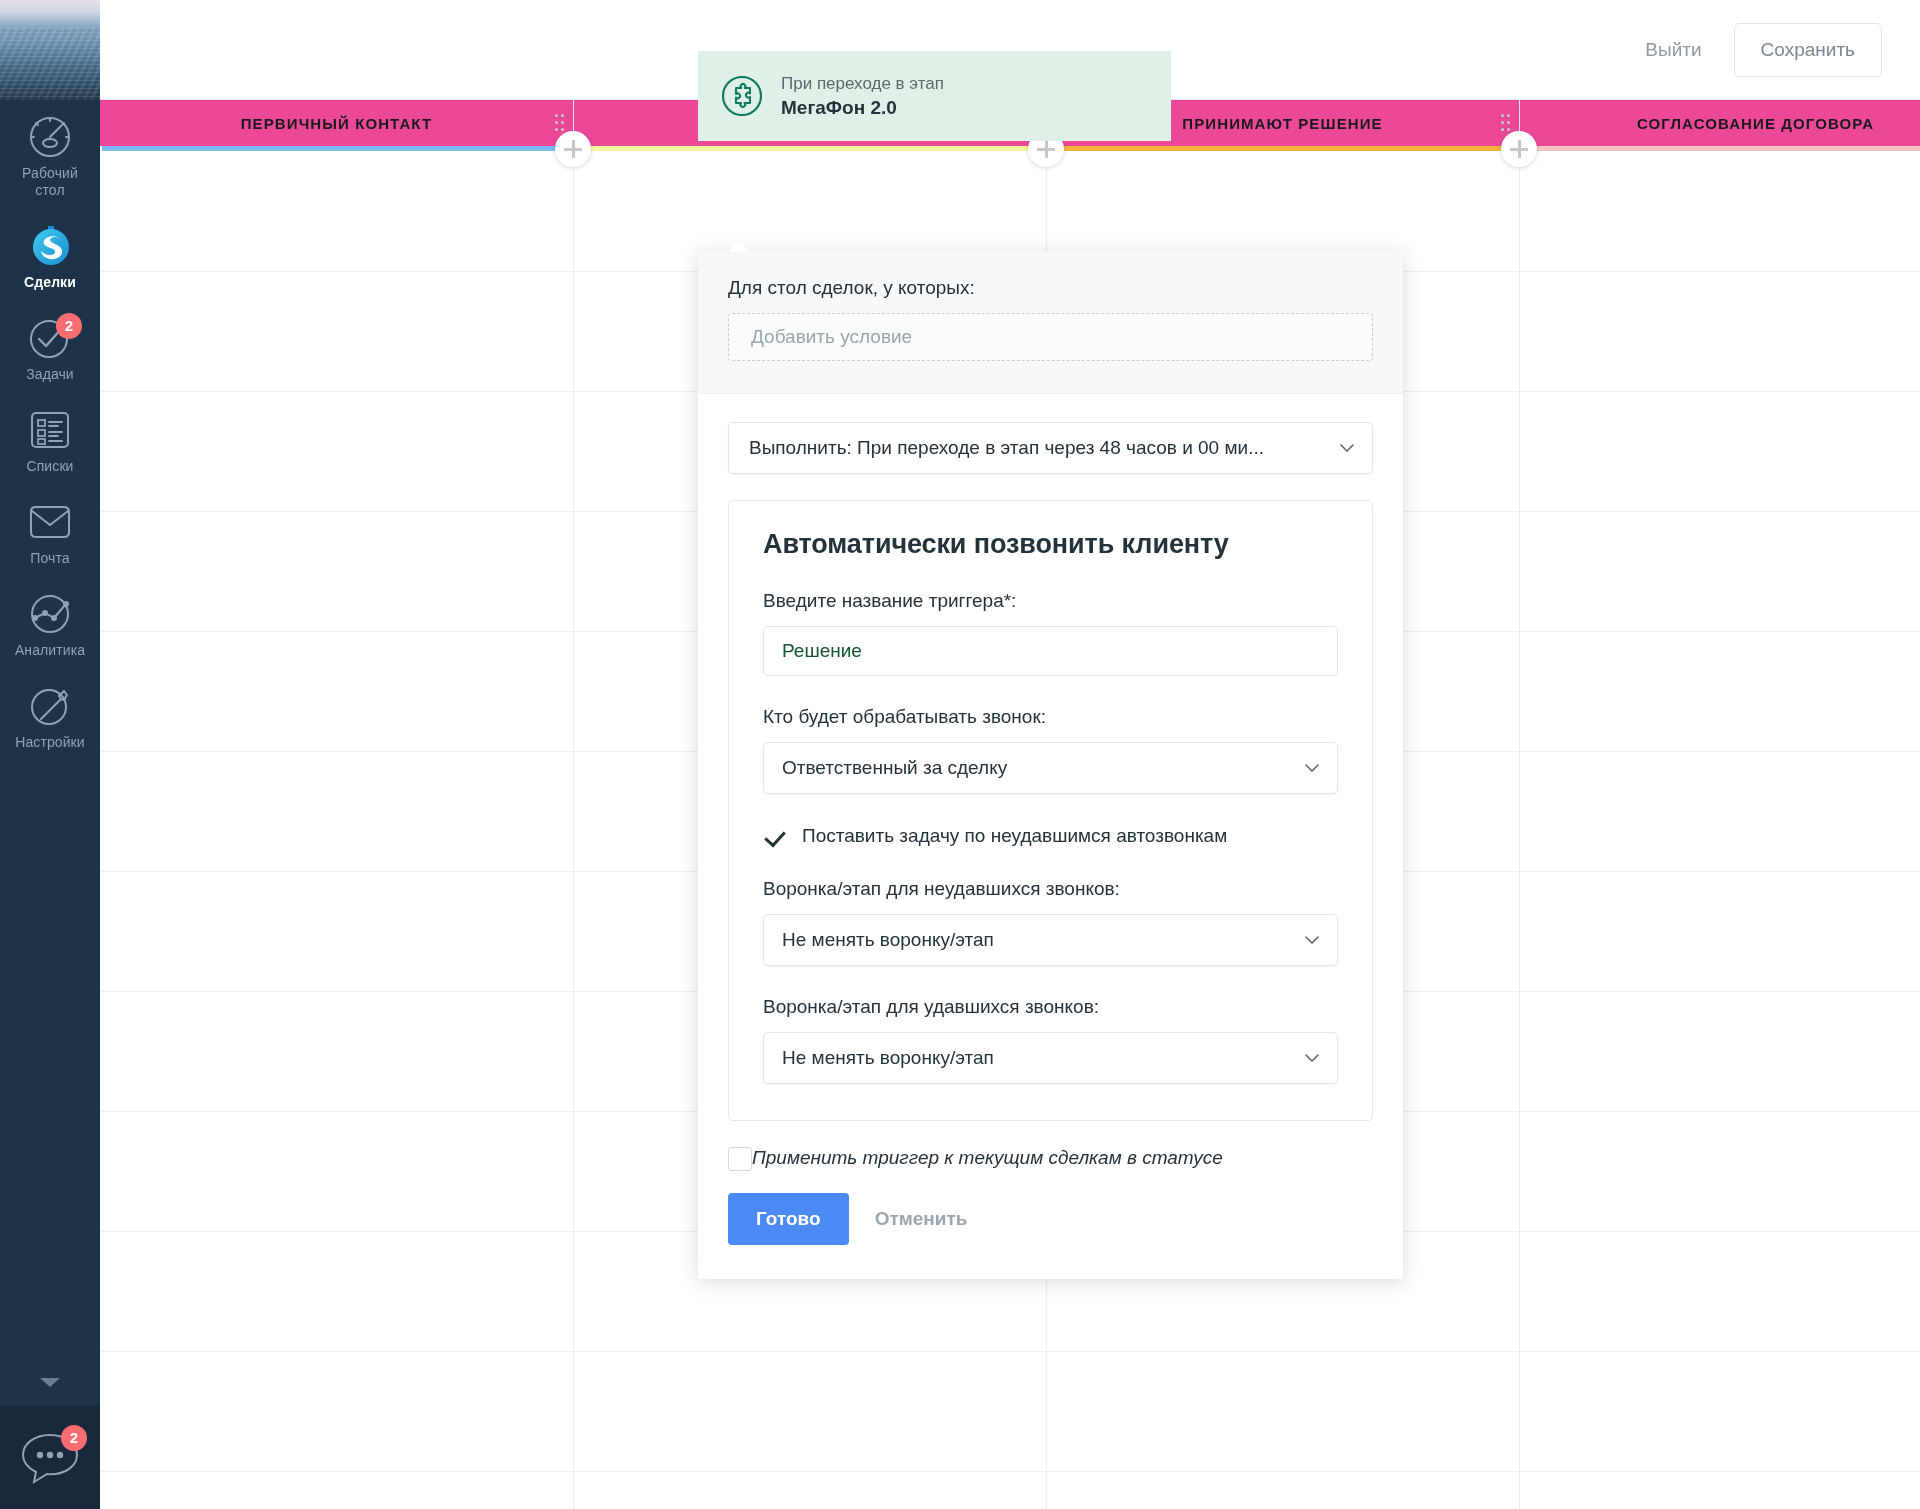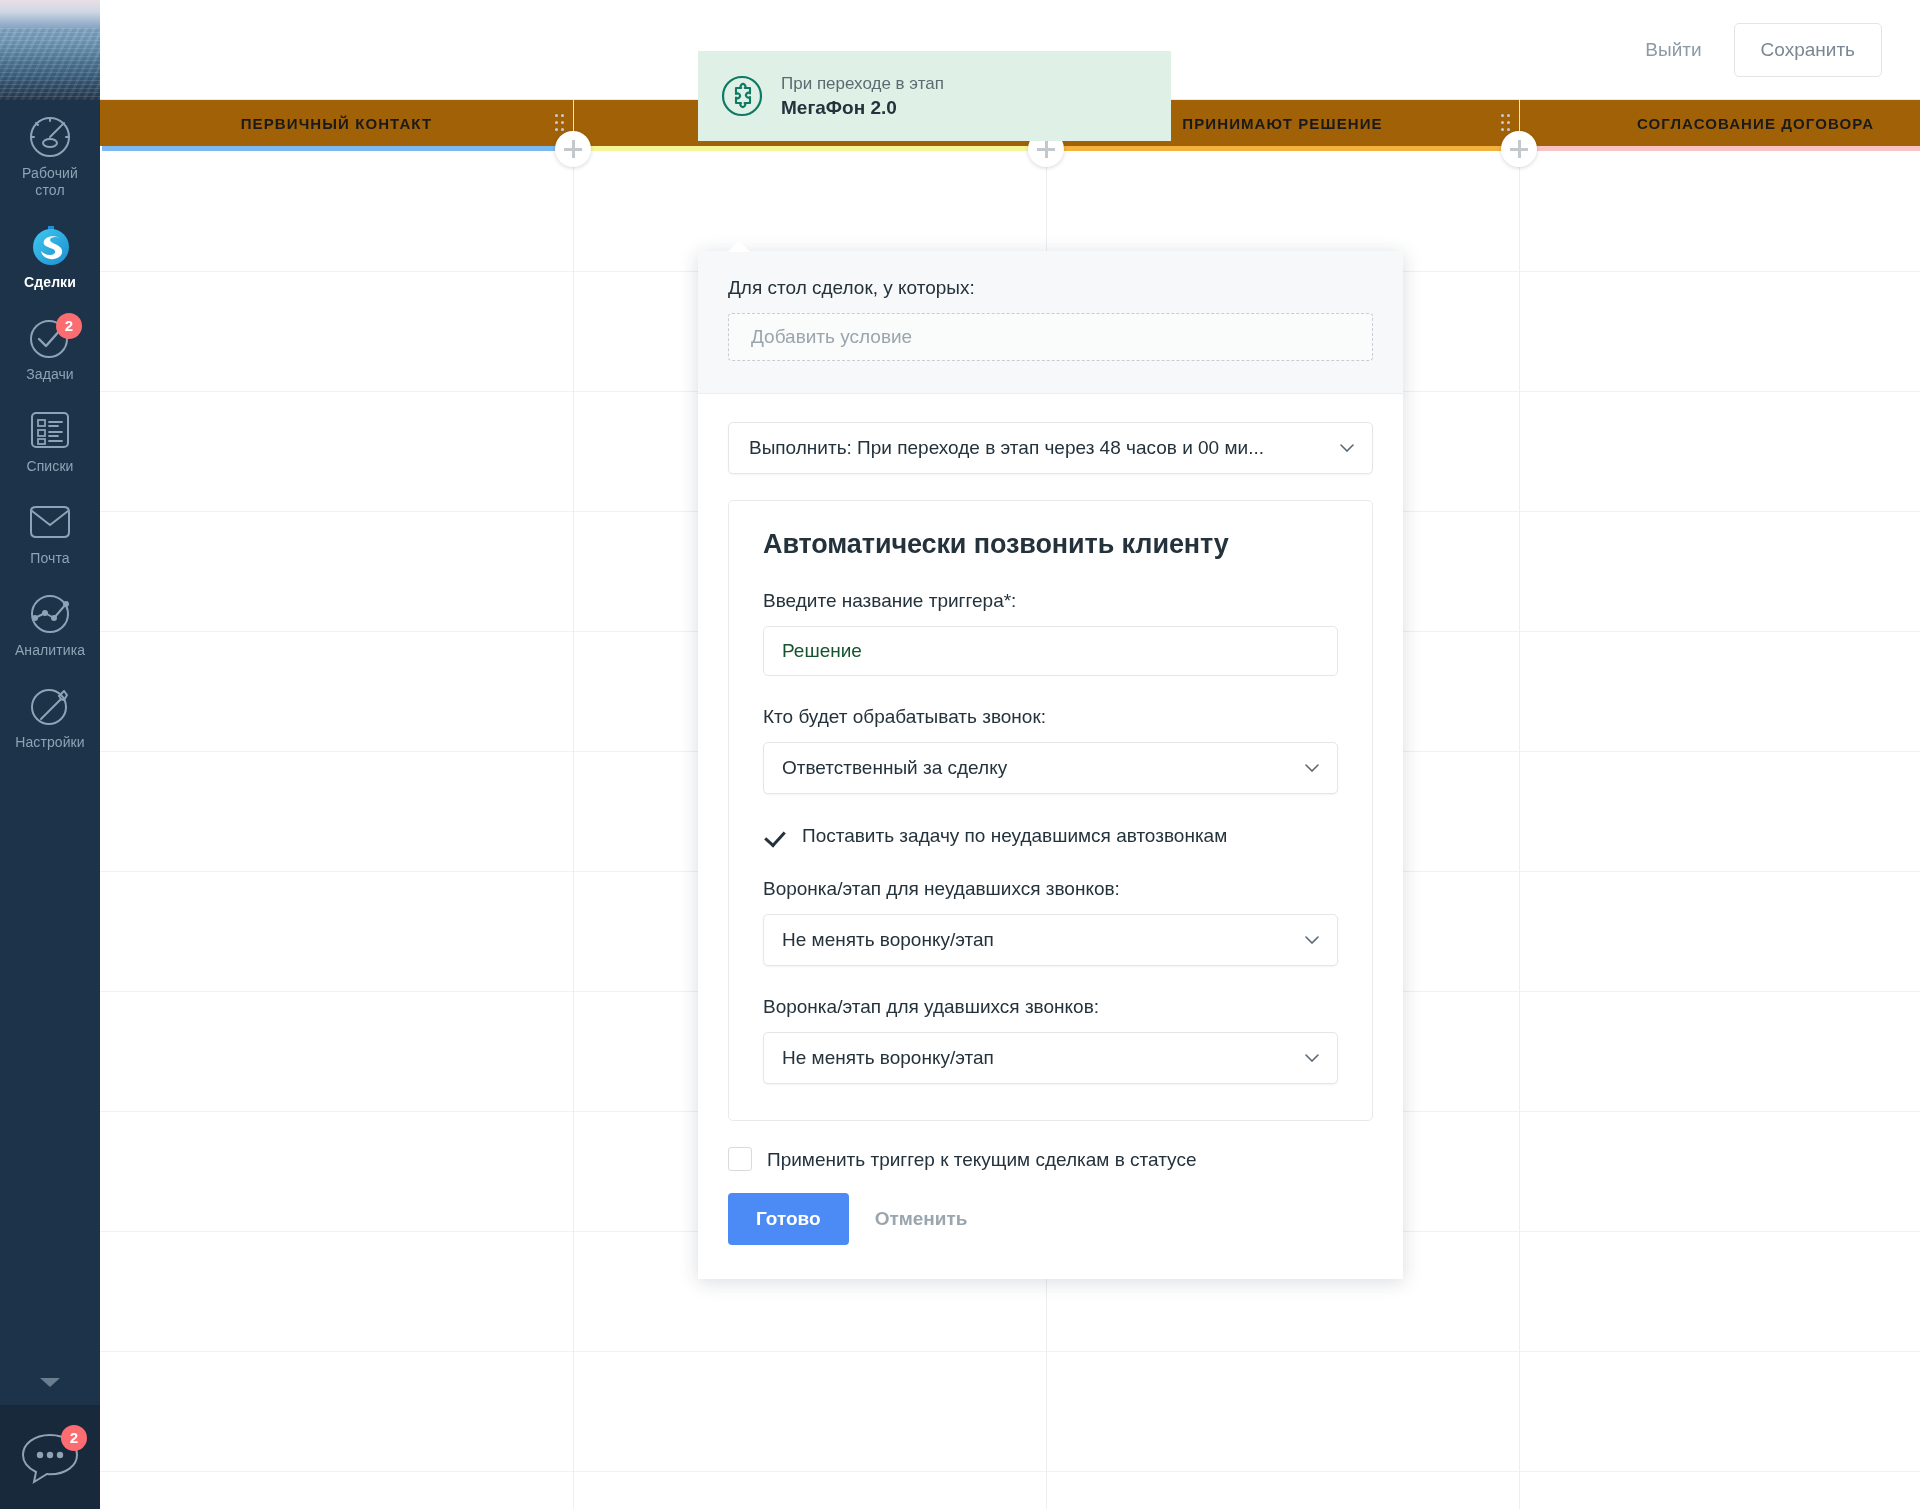--- a/index.html
+++ b/index.html
@@ -83,21 +83,21 @@
     font-size:19px; color:#7b8894; background:#fff;
     border:1px solid #e2e5e8; border-radius:5px;
     padding:15px 26px; cursor:pointer;
   }
 
   
   #board {
     position:absolute; left:100px; top:100px; right:0; bottom:0;
     background:#ffffff; overflow:hidden;
   }
-  #board-header { position:absolute; left:0; top:0; right:0; height:46px; background:#a16207; }
+  #board-header { position:absolute; left:0; top:0; right:0; height:46px; background:#ec4899; }
   .col-head {
     position:absolute; top:0; height:46px; display:flex; align-items:center;
     justify-content:center; cursor:pointer;
   }
   .col-head span {
     font-size:15px; font-weight:bold; color:#1a1a1a; letter-spacing:1.1px;
     white-space:nowrap;
   }
   .col-bar { position:absolute; height:5px; top:46px; }
   .col-divider {
@@ -186,21 +186,21 @@
     width:24px; height:24px; flex:0 0 24px; border:1px solid #d6dadd;
     border-radius:3px; background:#fff; position:relative;
   }
   .chk.checked { border-color:transparent; }
   .chk.checked::after {
     content:""; position:absolute; left:5px; top:2px; width:9px; height:16px;
     border:solid #24323c; border-width:0 3px 3px 0; transform:rotate(42deg);
   }
   .chk-label { font-size:19px; color:#24323c; }
 
-  #apply-row { display:flex; align-items:flex-end; gap:15px; padding:26px 30px 0 30px; cursor:pointer; }
+  #apply-row { display:flex; align-items:flex-start; padding:26px 30px 0 30px; cursor:pointer;font-style:italic; }
   #apply-label { font-size:19px; color:#24323c; }
 
   #popup-actions { display:flex; align-items:center; gap:8px; padding:22px 30px 30px 30px; }
   #done-button {
     background:#4c8bf5; color:#fff; font-size:19px; font-weight:bold;
     border:0; border-radius:4px; padding:15px 28px; cursor:pointer;
   }
   #cancel-button {
     background:transparent; color:#9aa5ad; font-size:19px; font-weight:bold;
     border:0; padding:15px 18px; cursor:pointer;

